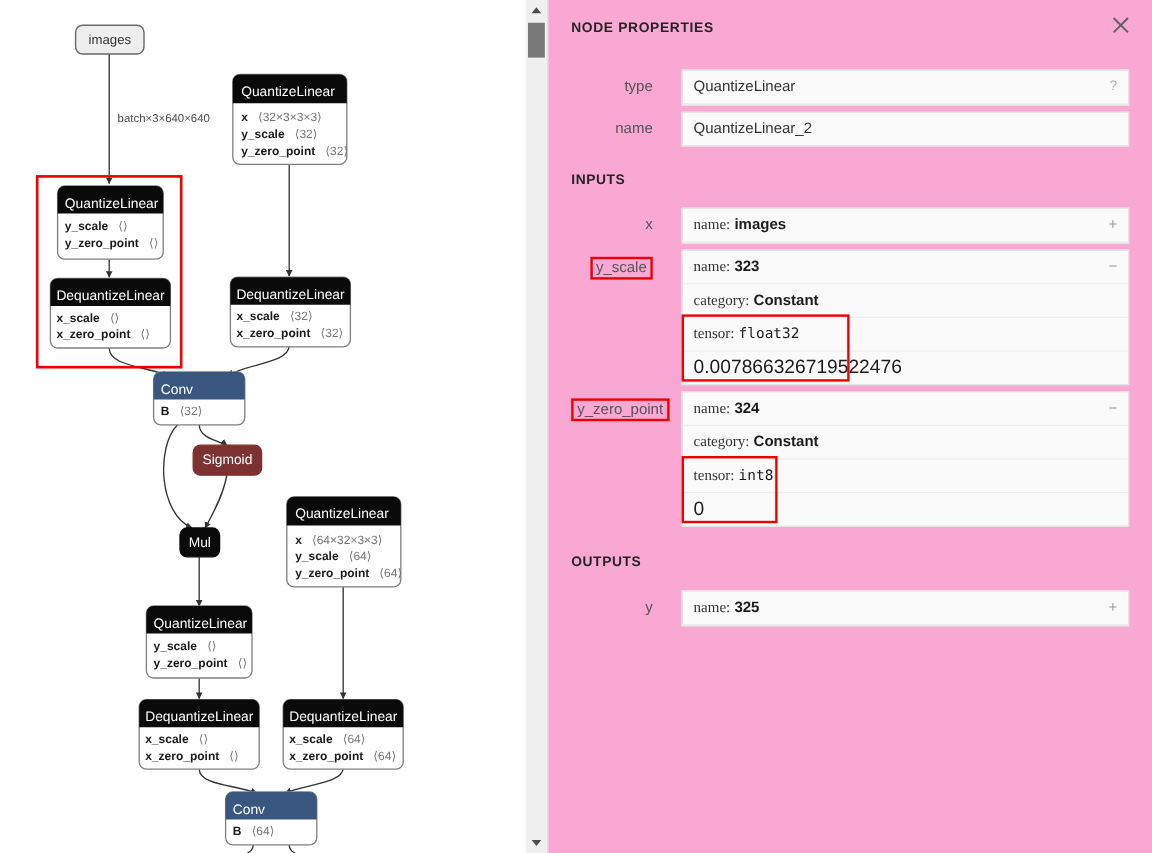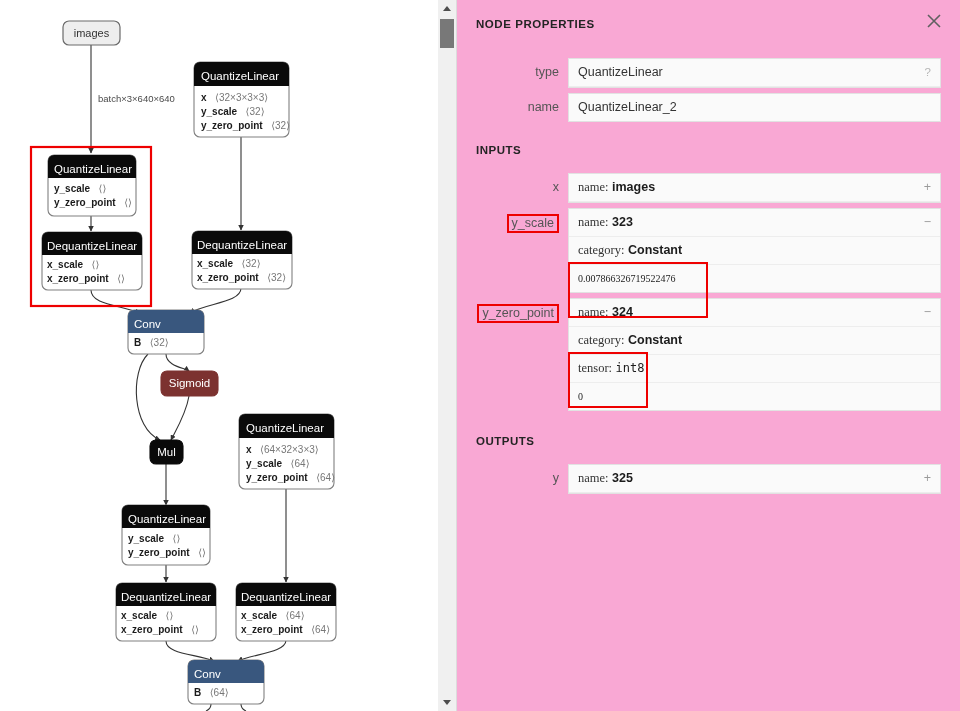--- a/index.html
+++ b/index.html
@@ -91,21 +91,21 @@
     padding: 0 19px 0 19px;
     margin-bottom: 4px;
   }
   .prop-label {
     width: 92px;
     flex: none;
     text-align: right;
     font-size: 12.5px;
     color: #555555;
     padding-top: 6px;
-    padding-right: 9px;
+    padding-right: 24px;
     box-sizing: border-box;
     line-height: 17px;
   }
   .prop-label.boxed {
     position: relative;
   }
   .prop-label.boxed .lbl-inner {
     display: inline-block;
     border: 2px solid #ee0000;
     padding: 0 3px;
@@ -132,22 +132,22 @@
   }
   .val-line:last-child { border-bottom: none; }
   .val-line .k { color: #333333; font-family: Liberation Serif, serif; }
   .val-line .v-bold { font-weight: bold; color: #1c1c1c; }
   .val-line .v-mono {
     font-family: "DejaVu Sans Mono", "Liberation Mono", monospace;
     font-size: 12px;
     color: #1c1c1c;
   }
   .val-line.mono-only {
-    font-family: Liberation Serif, serif;
-    font-size: 10px;
+    font-family: Liberation Sans, sans-serif;
+    font-size: 16px;
     color: #1c1c1c;
   }
   .toggle-sign {
     position: absolute;
     right: 9px; top: 5px;
     font-size: 12.5px;
     color: #9a9a9a;
     line-height: 17px;
     cursor: pointer;
   }
@@ -450,20 +450,24 @@
         <div class="val-box">
           <div class="val-line">
             <span class="k">name:</span>
             <span class="v-bold">323</span>
             <span class="toggle-sign">−</span>
           </div>
           <div class="val-line">
             <span class="k">category:</span>
             <span class="v-bold">Constant</span>
           </div>
+          <div class="val-line">
+            <span class="k">tensor:</span>
+            <span class="v-mono">float32</span>
+          </div>
           <div class="val-line mono-only">0.007866326719522476</div>
         </div>
         <div class="redbox-partial" style="left:0px; top:54px; width:136px; height:52px;"></div>
       </div>
     </div>
 
     <div class="prop-row" style="margin-top:5px;">
       <div class="prop-label boxed">
         <span class="lbl-inner">y_zero_point</span>
       </div>

